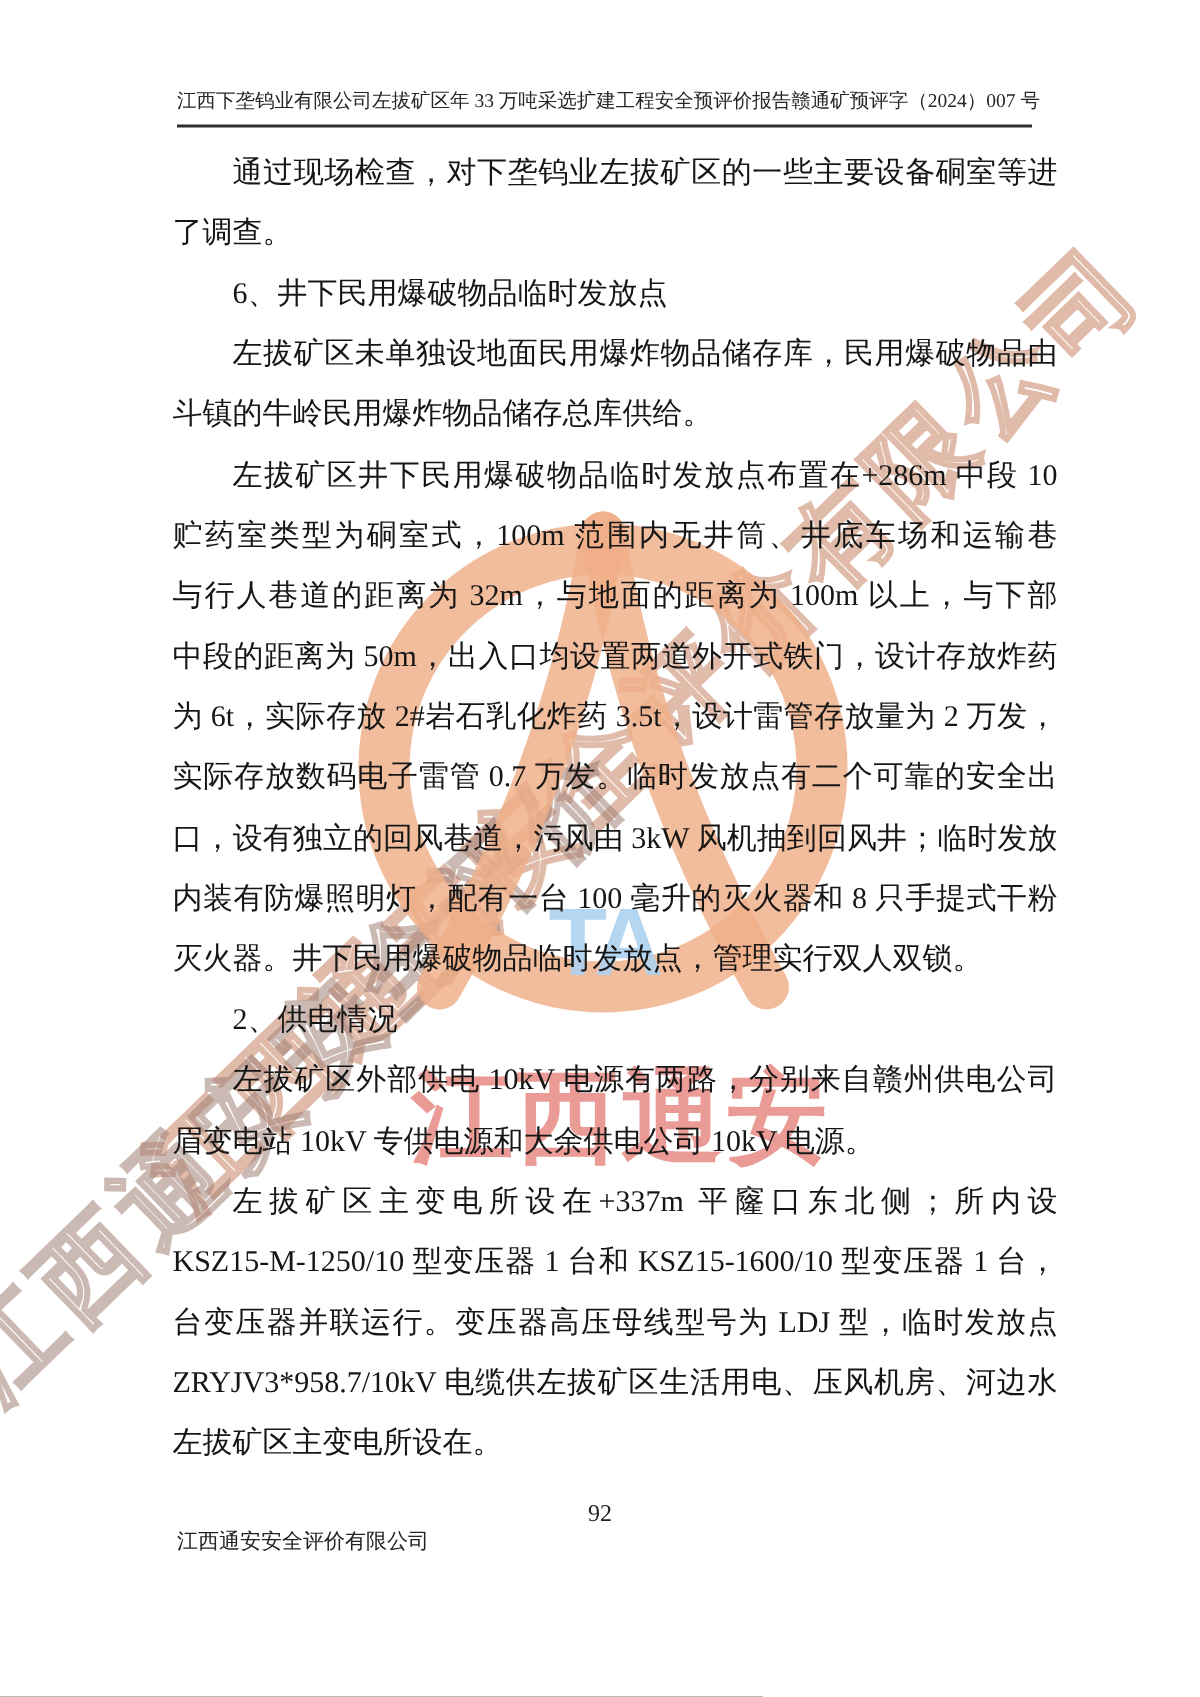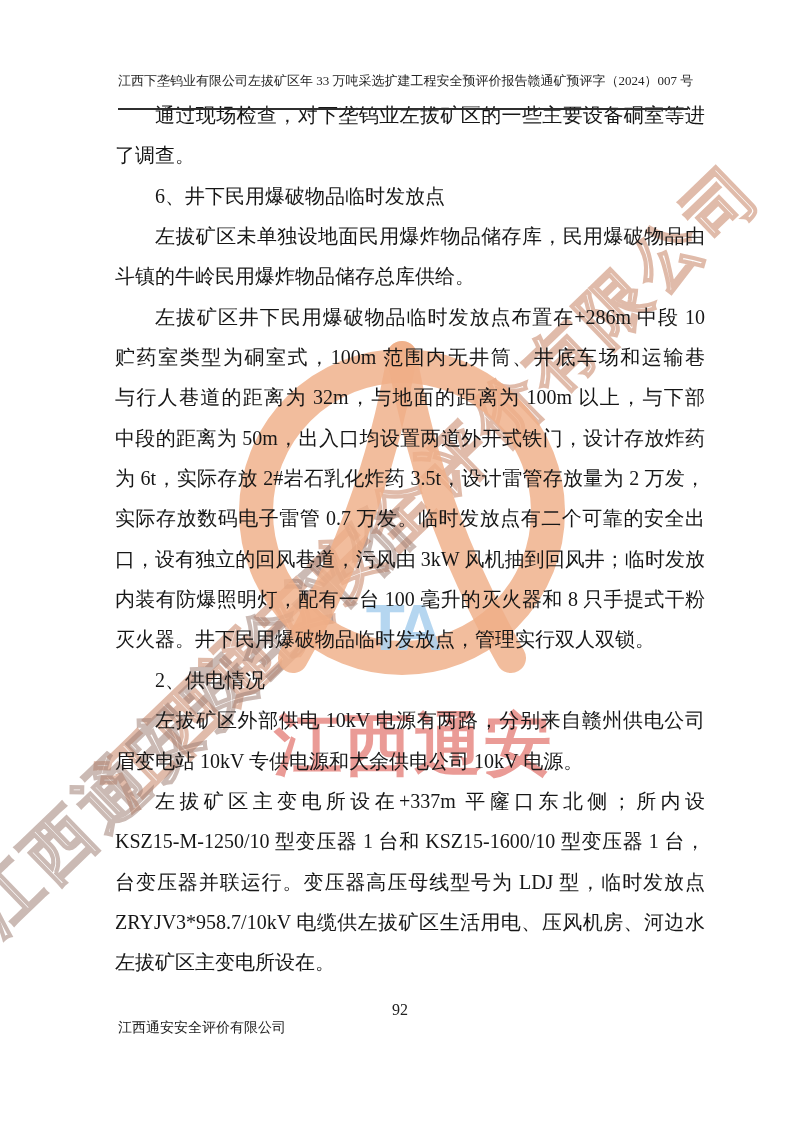--- a/index.html
+++ b/index.html
@@ -7,24 +7,24 @@
     position:relative;
     width:800px;height:1131px;
     margin:0 auto;
     background:#ffffff;
     overflow:hidden;
     font-family:"Liberation Serif","DejaVu Serif",serif;
   }
 
   
   .header{
-    position:absolute;left:118px;top:72px;width:570px;
+    position:absolute;left:118px;top:58px;width:570px;
     display:flex;justify-content:space-between;align-items:flex-end;
     font-size:13px;color:#252525;
-    padding-bottom:18px;border-bottom:2px solid #2f2f2f;
+    padding-bottom:7px;border-bottom:2px solid #2f2f2f;
     z-index:3;
   }
   .header span{white-space:nowrap;}
 
   
   .wm-layer{position:absolute;inset:0;z-index:0;}
   .wm-diag{
     position:absolute;white-space:nowrap;font-weight:bold;
     color:transparent;
     transform-origin:center;

